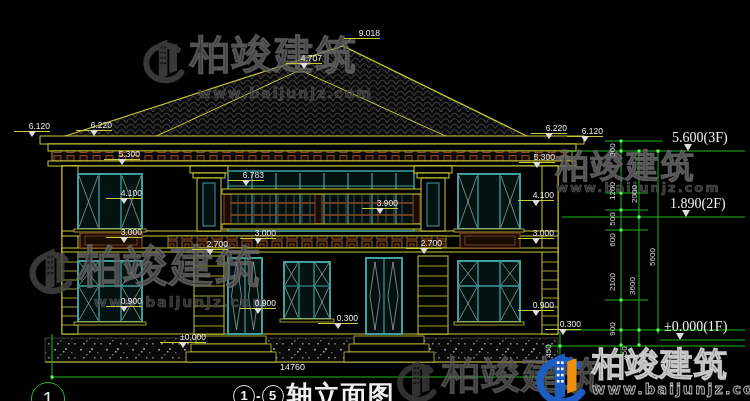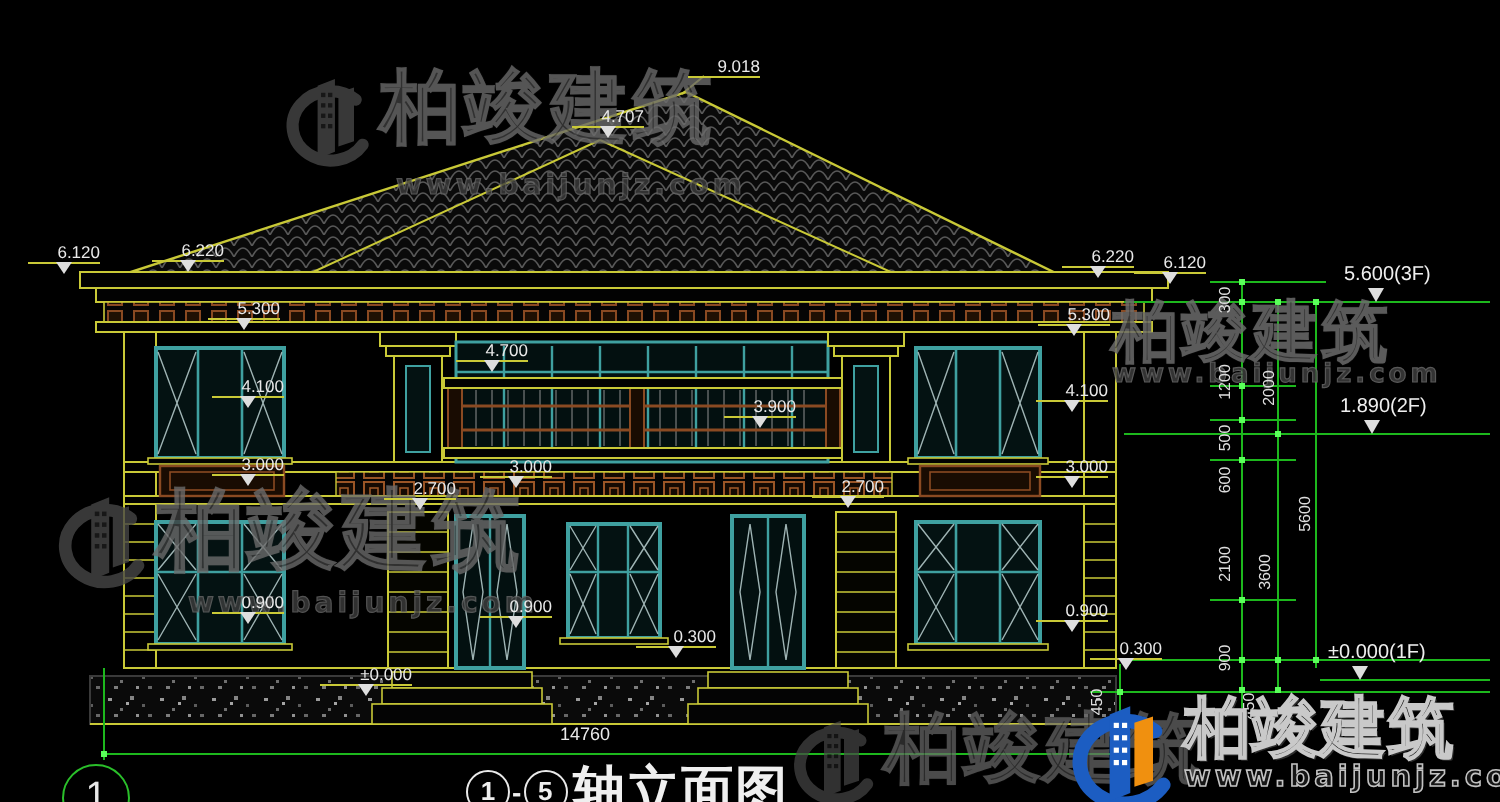--- a/index.html
+++ b/index.html
@@ -7,21 +7,21 @@
          font-family:"Liberation Sans",sans-serif;margin-top:24px;}
   #drawing{position:absolute;left:0;top:0;z-index:1;}
 
   
   #labels{position:absolute;left:0;top:0;width:750px;height:401px;z-index:5;pointer-events:none;}
   .dim{position:absolute;color:#e9e9e9;font-size:8.5px;line-height:10px;height:10px;
        text-align:right;border-bottom:1px solid #c9c937;white-space:nowrap;}
   .dim::after{content:"";position:absolute;left:50%;margin-left:-4px;top:10px;width:0;height:0;
        border-left:4px solid transparent;border-right:4px solid transparent;border-top:6px solid #dedede;}
   .dim.notri::after{display:none;}
-  .flabel{position:absolute;color:#efefef;font-size:10px;line-height:12px;height:12px;white-space:nowrap;}
+  .flabel{position:absolute;color:#efefef;font-size:14px;line-height:12px;height:12px;white-space:nowrap;font-family:Liberation Serif, serif;}
   .flabel::after{content:"";position:absolute;left:12px;top:12px;width:0;height:0;
        border-left:4px solid transparent;border-right:4px solid transparent;border-top:7px solid #dedede;}
   .vdim{position:absolute;color:#dcdcdc;font-size:8px;line-height:8px;white-space:nowrap;
        transform:translate(-50%,-50%) rotate(-90deg);}
 
   
   #overall-dim{position:absolute;left:280px;top:338px;z-index:5;color:#e9e9e9;font-size:9px;text-align:right;}
 
   
   #title-block{position:absolute;left:233px;top:354px;z-index:5;display:flex;align-items:center;color:#efefef;}
@@ -325,21 +325,21 @@
 
   <div id="labels">
       <div class="dim" style="left: 14px; top: 97px; width: 36px;">6.120</div>
       <div class="dim" style="left: 76px; top: 96px; width: 36px;">6.220</div>
       <div class="dim" style="left: 104px; top: 125px; width: 36px;">5.300</div>
       <div class="dim" style="left: 106px; top: 164px; width: 36px;">4.100</div>
       <div class="dim" style="left: 106px; top: 203px; width: 36px;">3.000</div>
       <div class="dim" style="left: 106px; top: 272px; width: 36px;">0.900</div>
       <div class="dim notri" style="left: 344px; top: 4px; width: 36px;">9.018</div>
       <div class="dim" style="left: 286px; top: 29px; width: 36px;">4.707</div>
-      <div class="dim" style="left: 228px; top: 146px; width: 36px;">4.700</div>
+      <div class="dim" style="left: 228px; top: 146px; width: 36px;">6.783</div>
       <div class="dim" style="left: 362px; top: 174px; width: 36px;">3.900</div>
       <div class="dim" style="left: 240px; top: 204px; width: 36px;">3.000</div>
       <div class="dim" style="left: 192px; top: 215px; width: 36px;">2.700</div>
       <div class="dim" style="left: 406px; top: 214px; width: 36px;">2.700</div>
       <div class="dim" style="left: 240px; top: 274px; width: 36px;">0.900</div>
       <div class="dim" style="left: 160px; top: 308px; width: 46px;">±0.000</div>
       <div class="dim" style="left: 318px; top: 289px; width: 40px;">0.300</div>
       <div class="dim" style="left: 519px; top: 128px; width: 36px;">5.300</div>
       <div class="dim" style="left: 531px; top: 99px; width: 36px;">6.220</div>
       <div class="dim" style="left: 567px; top: 102px; width: 36px;">6.120</div>

